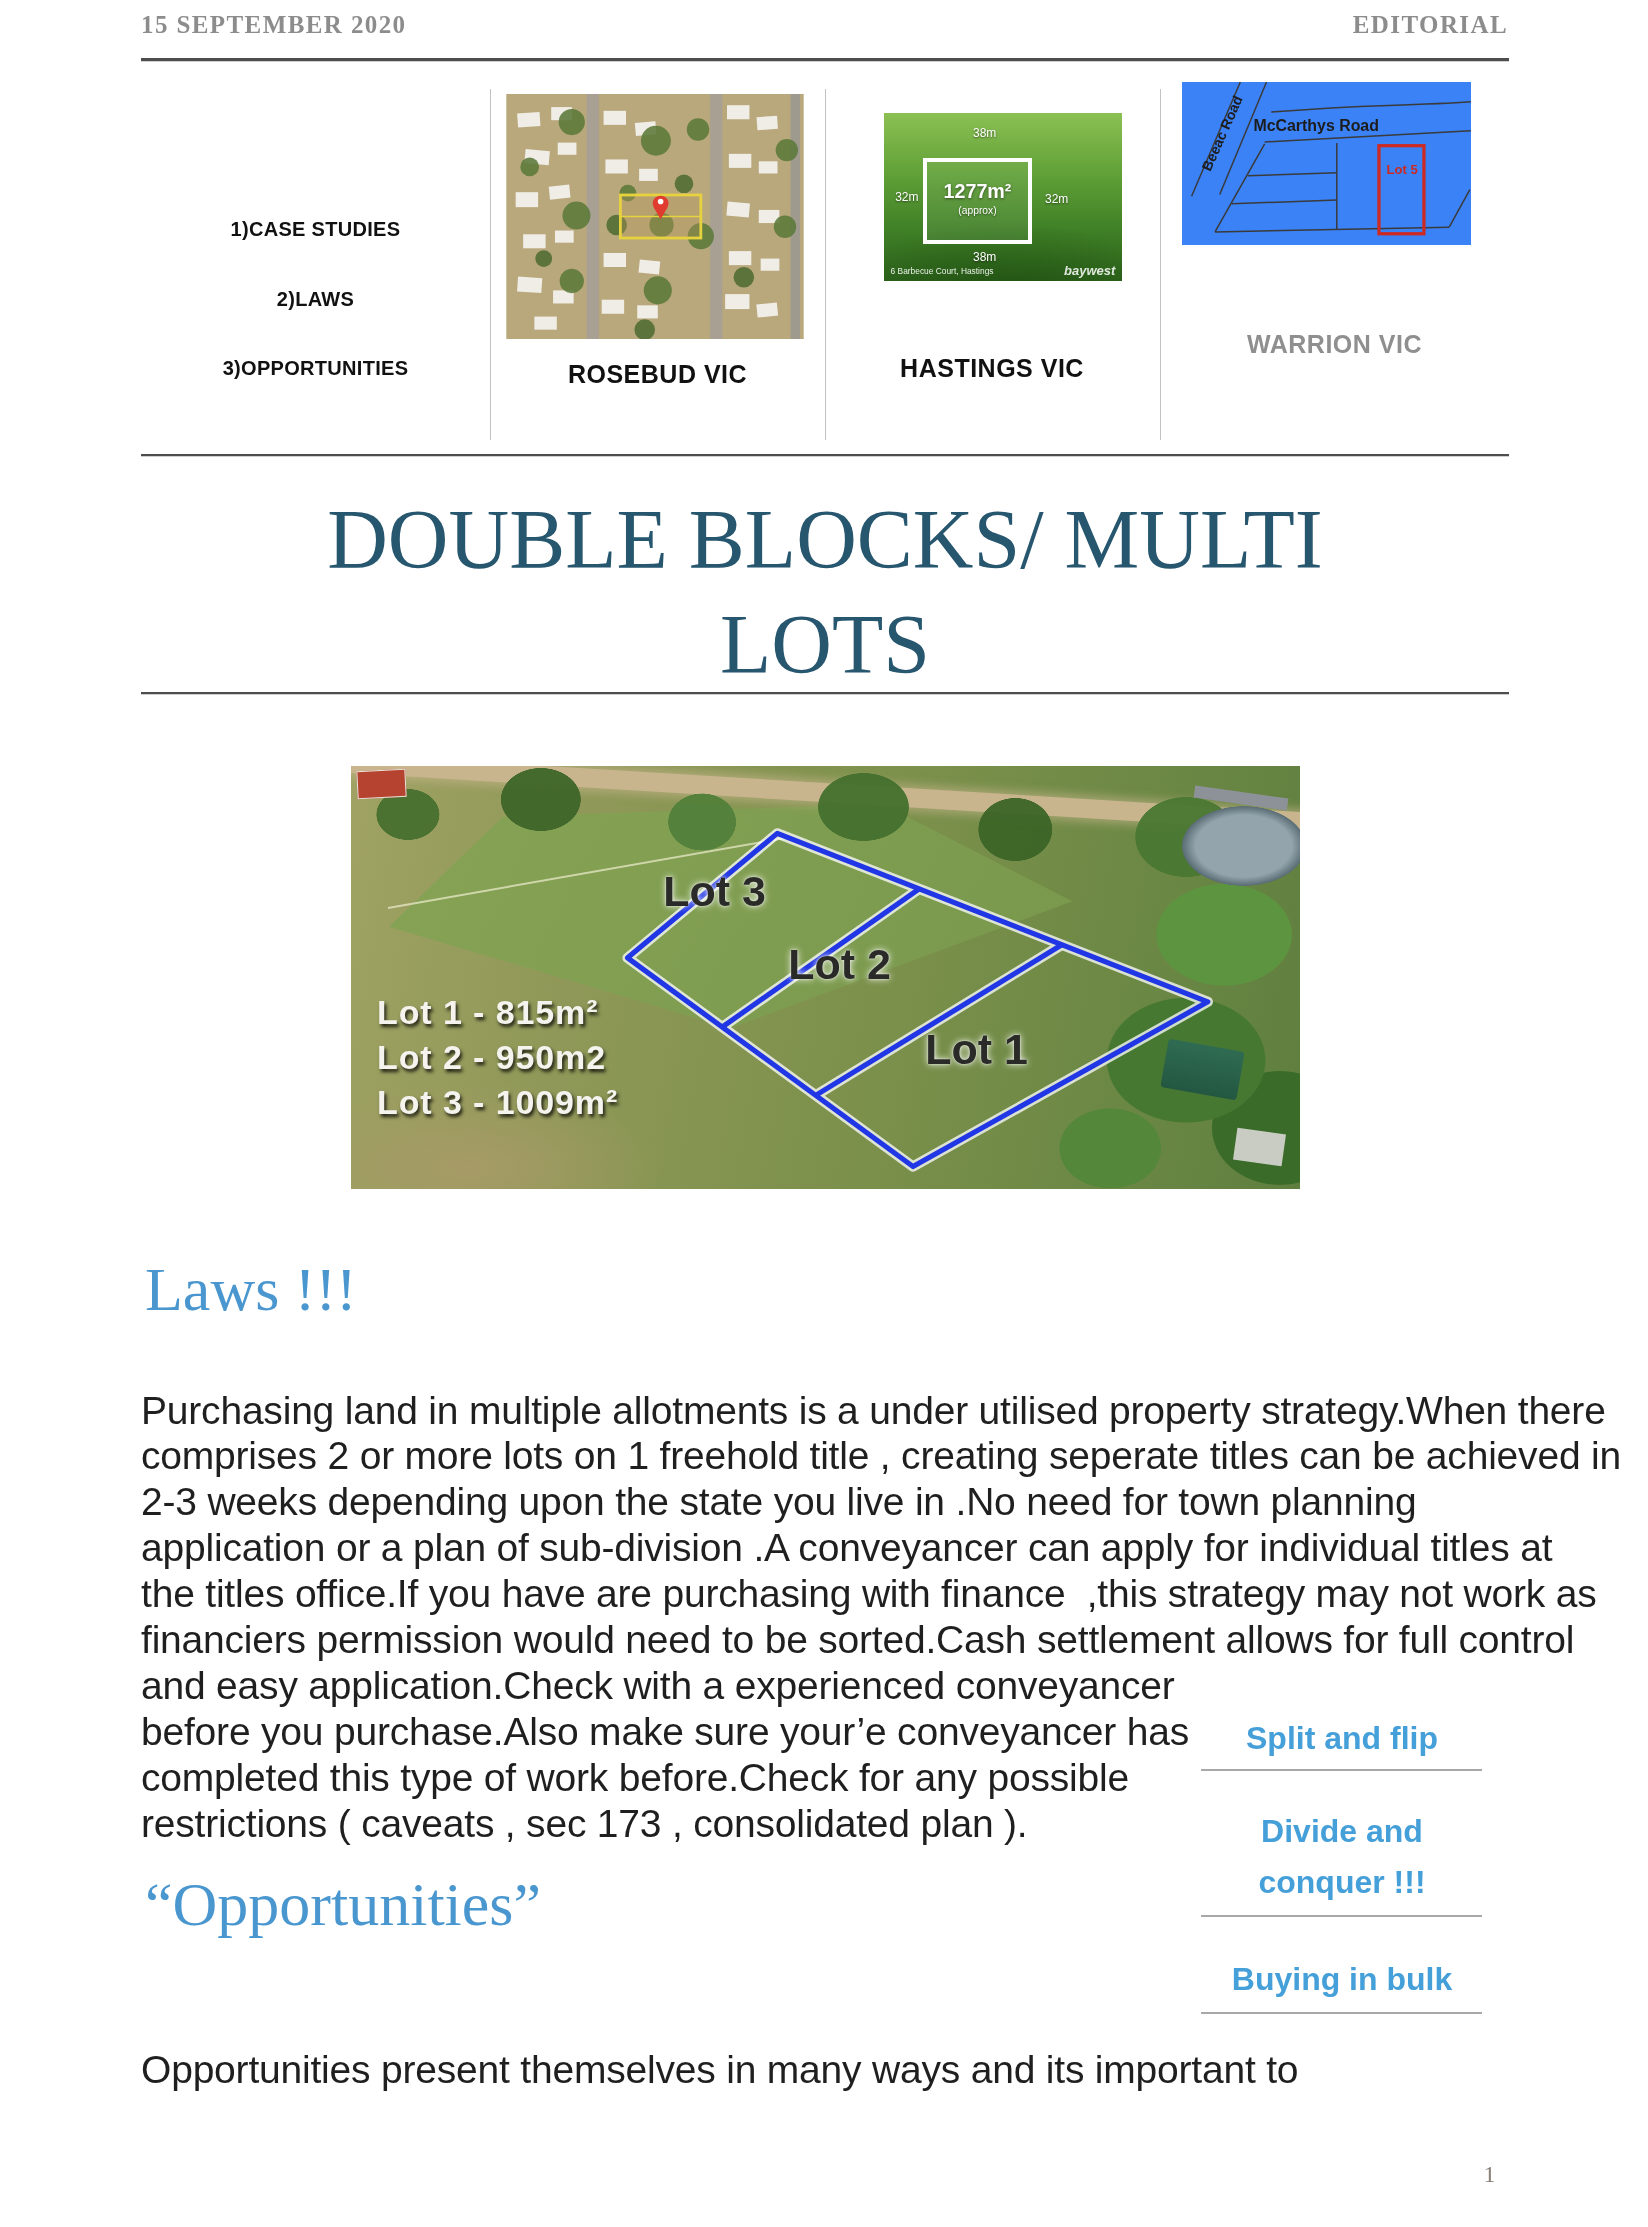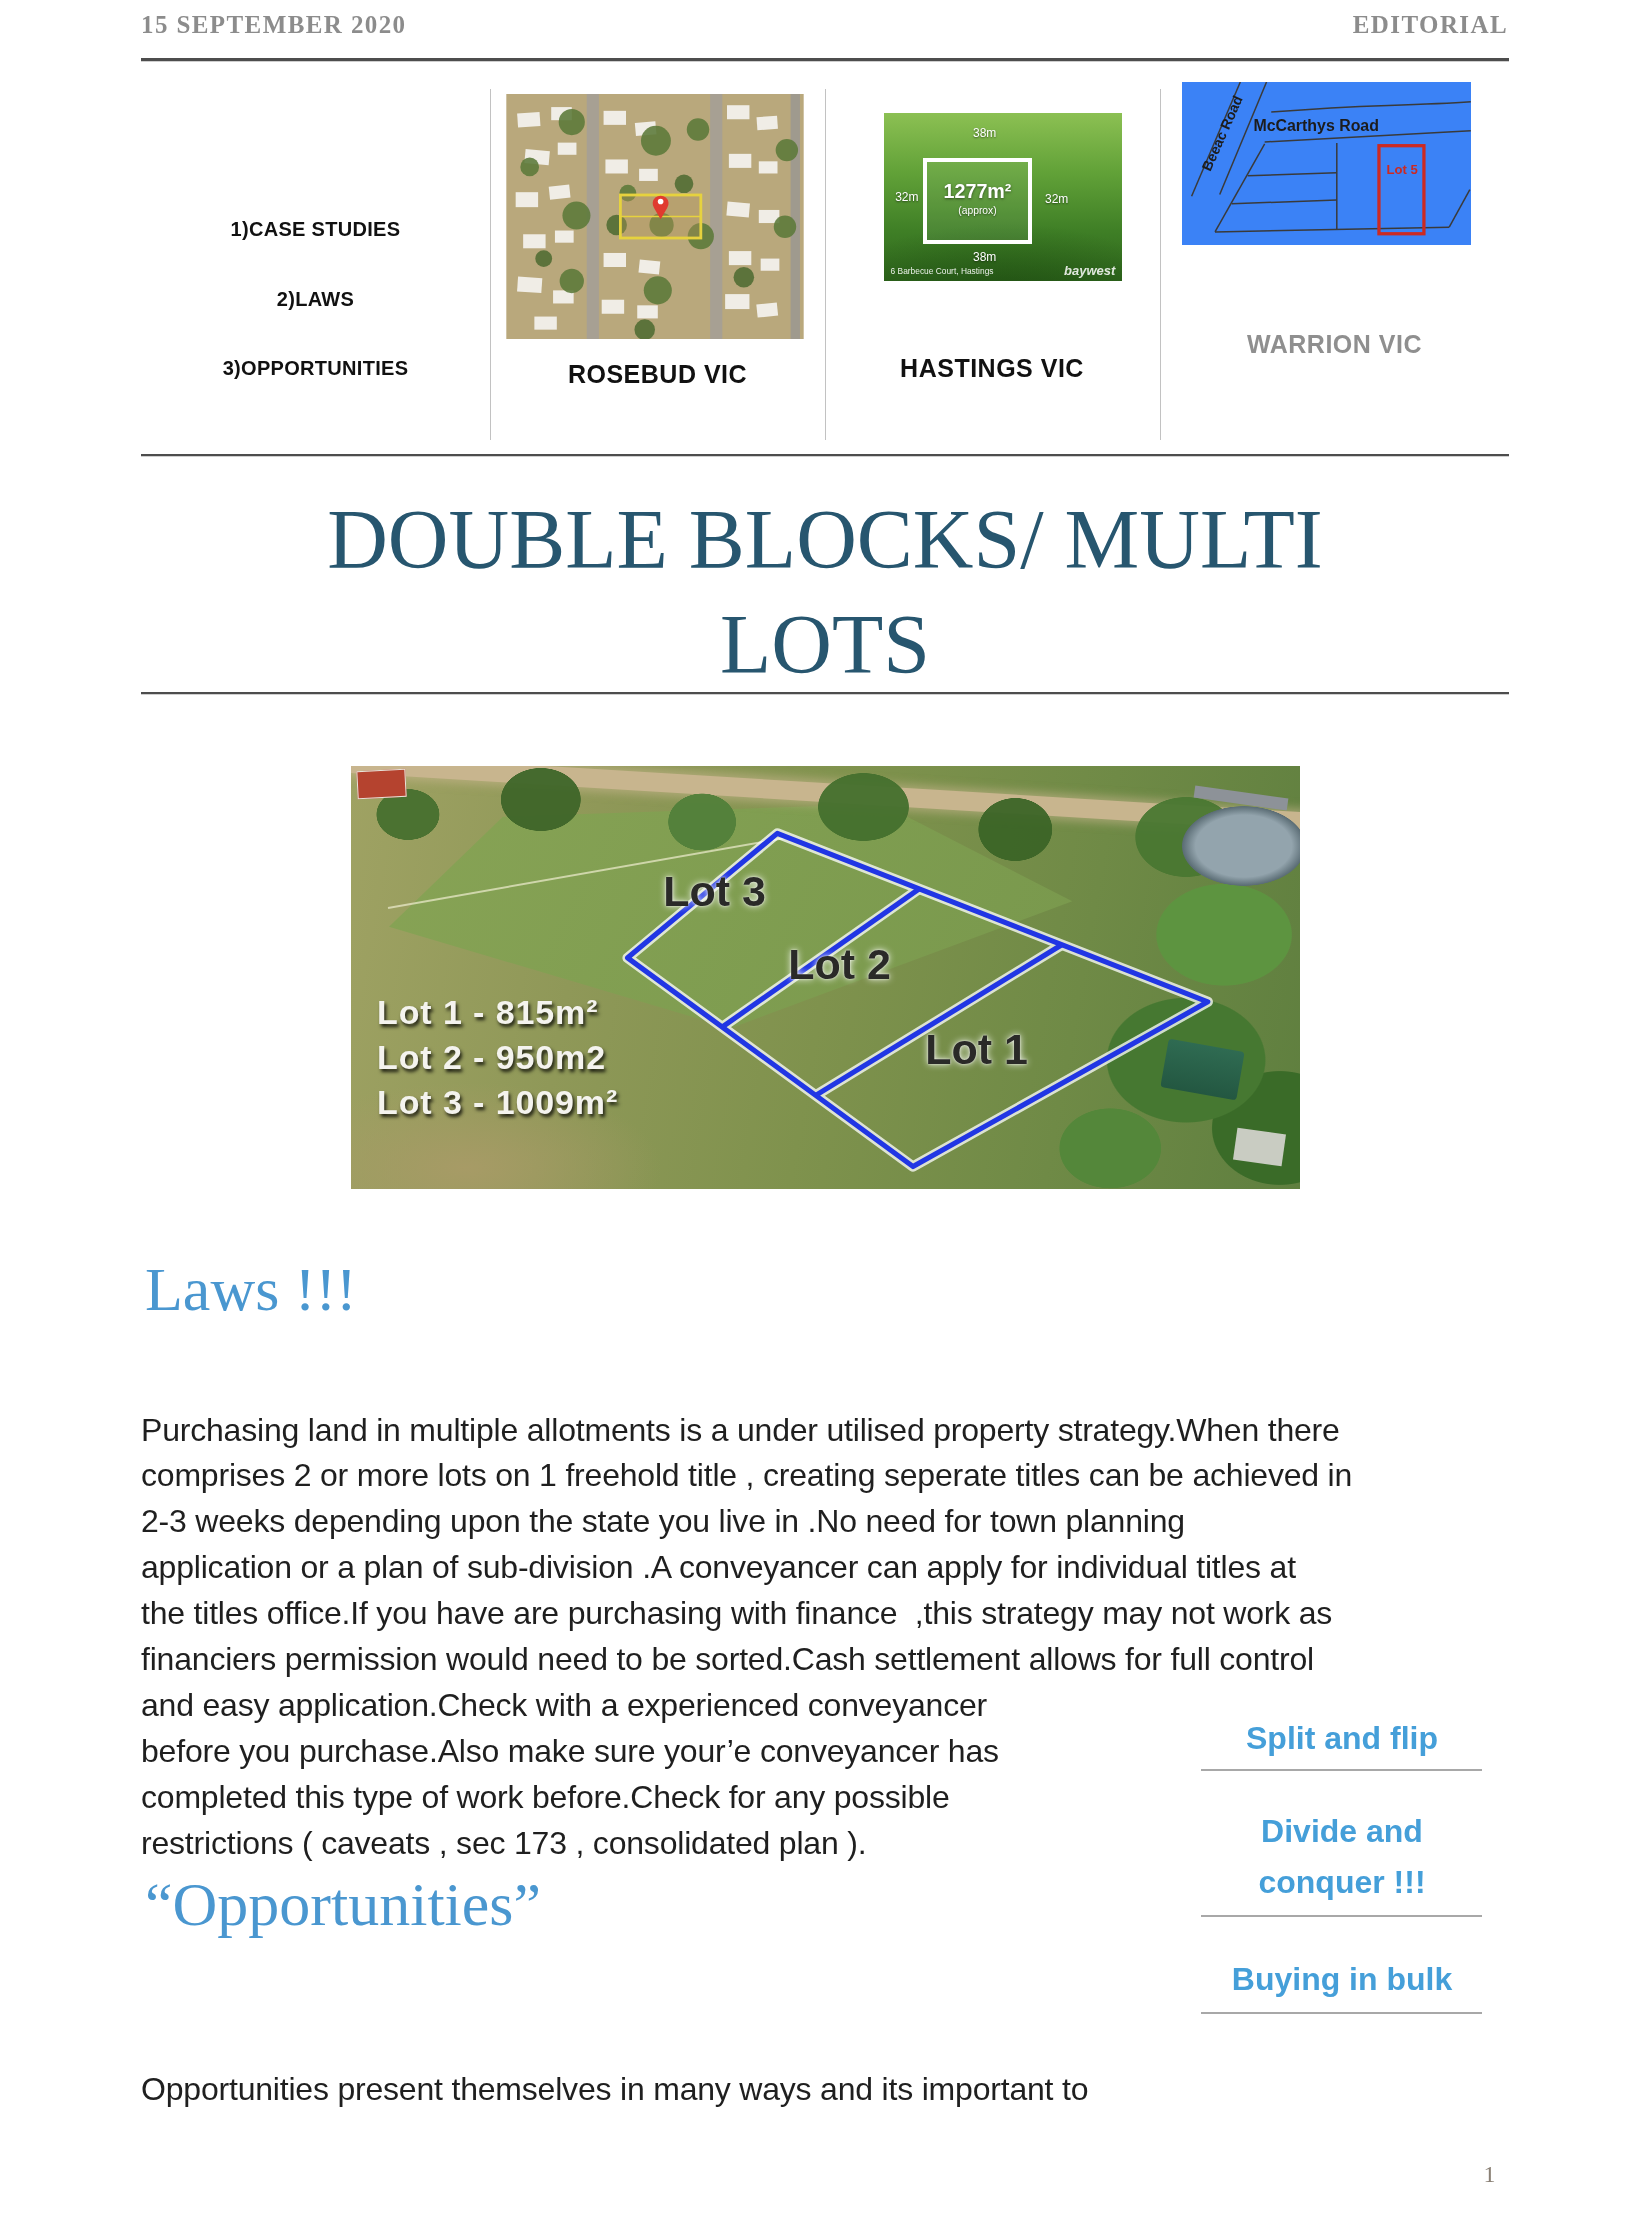--- a/index.html
+++ b/index.html
@@ -108,21 +108,21 @@
   .lot-label { position:absolute; width:131px; text-align:center;
     font-size:43px; font-weight:bold; color:#2a2a28;
     text-shadow:0 0 7.5px rgba(255,255,255,.95), 0 0 1.9px rgba(255,255,255,.85); }
   .area-text { position:absolute; left:26px; font-size:34px; font-weight:bold; color:#f4f3ee;
     text-shadow:1.9px 2.8px 3.7px rgba(0,0,0,.8); letter-spacing:0.9px; }
 
   
   .h-blue {
     font-family:"Liberation Serif", serif; color:#4a97d0;
   }
-  .body-line { left:141px; font-size:32px; color:#1f1f1f; letter-spacing:-0.2px; white-space:pre;margin-top:23px; }
+  .body-line { left:141px; font-size:39px; color:#1f1f1f; letter-spacing:-0.2px; white-space:pre; }
 
   
   .callout { left:1220px; width:244px; text-align:center;
     font-size:32px; font-weight:bold; color:#459fd9; line-height:51px; }
   .co-rule { left:1201px; width:281px; height:1.9px; background:#a8a8a8; }
 
   .pagenum { font-family:"Liberation Serif", serif; font-size:24px; color:#8a8075; }
 
   text { font-family:"Liberation Sans", sans-serif; }
 </style>

